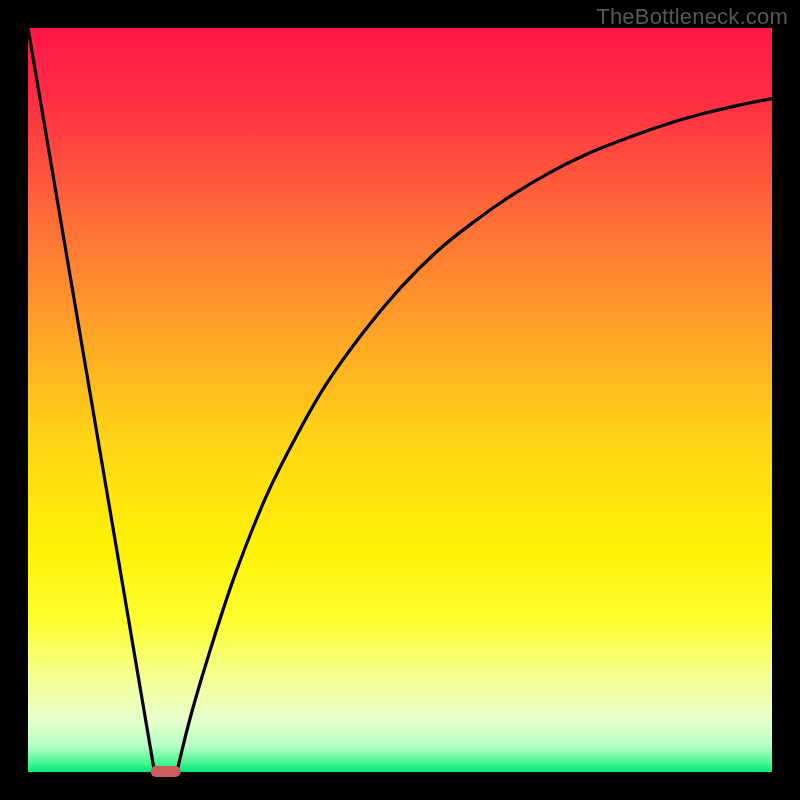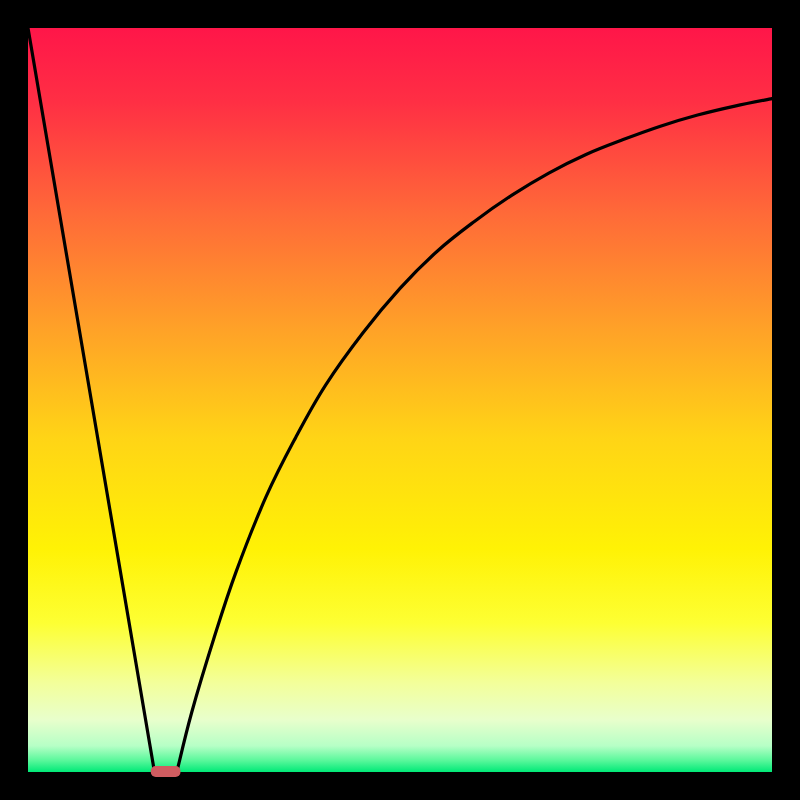--- a/index.html
+++ b/index.html
@@ -33,20 +33,21 @@
   }
   .marker {
     fill: #cf5c60;
   }
 </style>
 </head>
 <body>
 
 <div class="frame">
 
+  <div class="watermark">TheBottleneck.com</div>
 
   <svg id="chart-svg" width="800" height="800" viewBox="0 0 800 800">
     <defs>
       <linearGradient id="bg-grad" x1="0" y1="0" x2="0" y2="1">
           <stop offset="0%" stop-color="#ff1649"></stop>
           <stop offset="10%" stop-color="#ff2f44"></stop>
           <stop offset="25%" stop-color="#ff6a38"></stop>
           <stop offset="40%" stop-color="#ffa028"></stop>
           <stop offset="55.00000000000001%" stop-color="#ffd416"></stop>
           <stop offset="70%" stop-color="#fff205"></stop>

